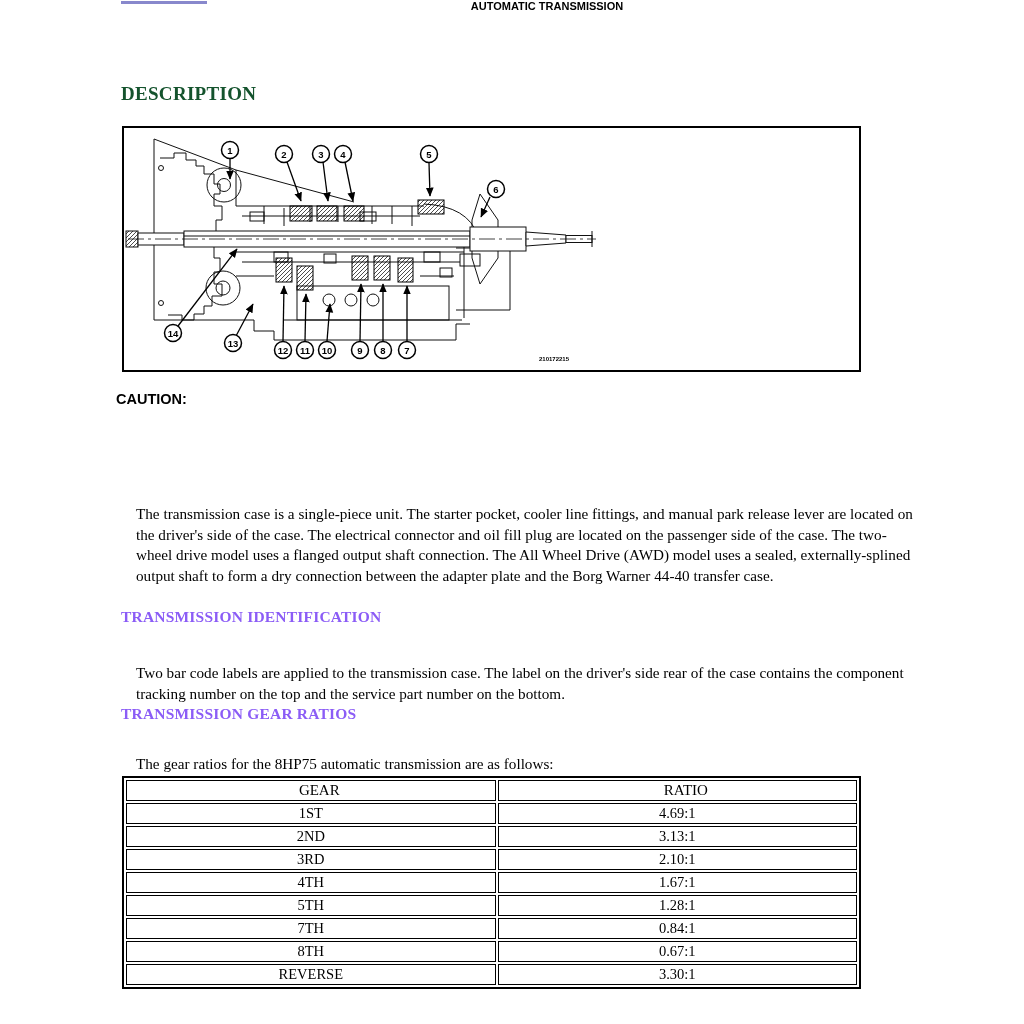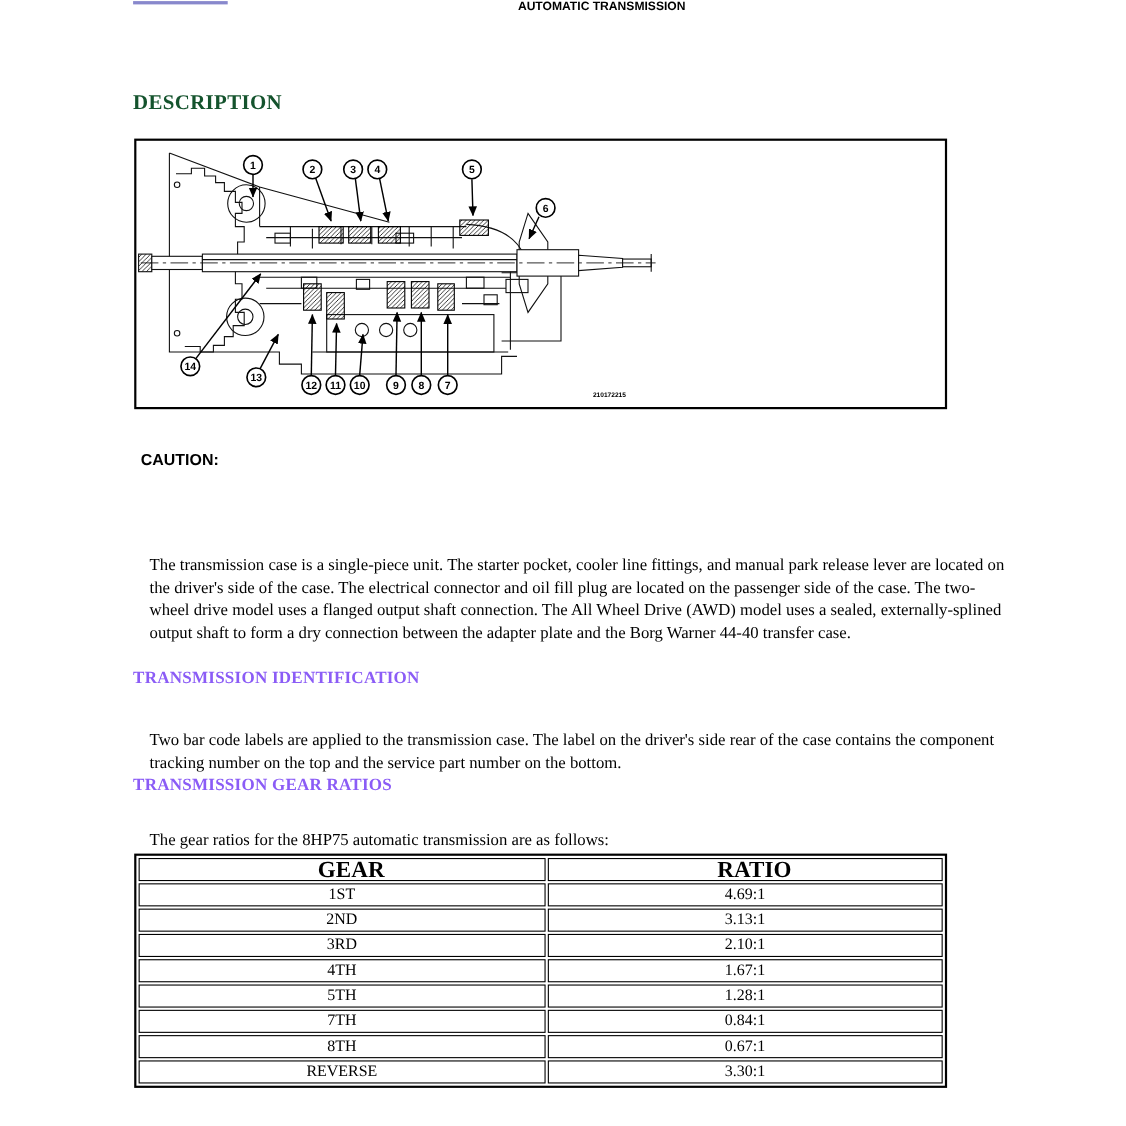--- a/index.html
+++ b/index.html
@@ -7,38 +7,38 @@
         font-family:"Liberation Serif",serif;color:#000;}
   .clipped-link{position:absolute;left:121px;top:1px;width:86px;height:3px;background:#8888CC;display:block;}
   .title{position:absolute;left:0;top:0;width:1024px;text-align:center;
          font-family:"Liberation Sans",sans-serif;font-weight:bold;font-size:11px;padding-left:35px;}
   .subtitle{position:absolute;left:0;top:47px;width:1024px;text-align:center;
          font-family:"Liberation Sans",sans-serif;font-weight:bold;font-size:15px;}
   .desc-heading{position:absolute;left:121px;top:83px;margin:0;color:#14532d;
          font-family:"Liberation Serif",serif;font-weight:bold;font-size:19px;letter-spacing:.3px;}
   .figure-box{position:absolute;left:122px;top:126px;width:735px;height:242px;
          border:2px solid #000;background:#fff;}
-  .caution{position:absolute;left:128px;top:389px;width:772px;display:flex;
-         font-family:"Liberation Sans",sans-serif;font-weight:bold;font-size:14.5px;line-height:21px;margin-top:20px;}
+  .caution{position:absolute;left:116px;top:389px;width:772px;display:flex;
+         font-family:"Liberation Sans",sans-serif;font-weight:bold;font-size:14.5px;line-height:21px;}
   .caution-label{width:107px;flex:none;}
   .caution-text{width:655px;}
   .para{position:absolute;left:121px;width:783px;margin:15px;font-size:15.2px;line-height:20.6px;}
   .para-desc{top:489px;}
   .para-ident{top:648px;}
   .para-intro{top:739px;}
   .red-heading{position:absolute;left:121px;margin:0;color:#8b5cf6;
          font-family:"Liberation Serif",serif;font-weight:bold;font-size:15.5px;letter-spacing:.2px;}
   .h-ident{top:608px;}
   .h-ratios{top:705px;}
   table.ratios{position:absolute;left:122px;top:776px;width:739px;background:#fff;
          border:2px solid #000;border-collapse:separate;border-spacing:2px;
          font-family:"Liberation Serif",serif;}
   table.ratios th,table.ratios td{border:1px solid #000;text-align:center;vertical-align:middle;
          height:19px;padding:0;font-size:14.5px;line-height:17px;}
-  table.ratios th{font-weight:bold;font-size:21px;padding-left:17px;}
+  table.ratios th{font-weight:normal;font-size:15px;padding-left:17px;}
   table.ratios col.c1{width:50.7%;}
   svg text{user-select:none;}
 </style>
 </head>
 <body>
 
 <div class="page">
 
   <a class="clipped-link" href="#"></a>
 

